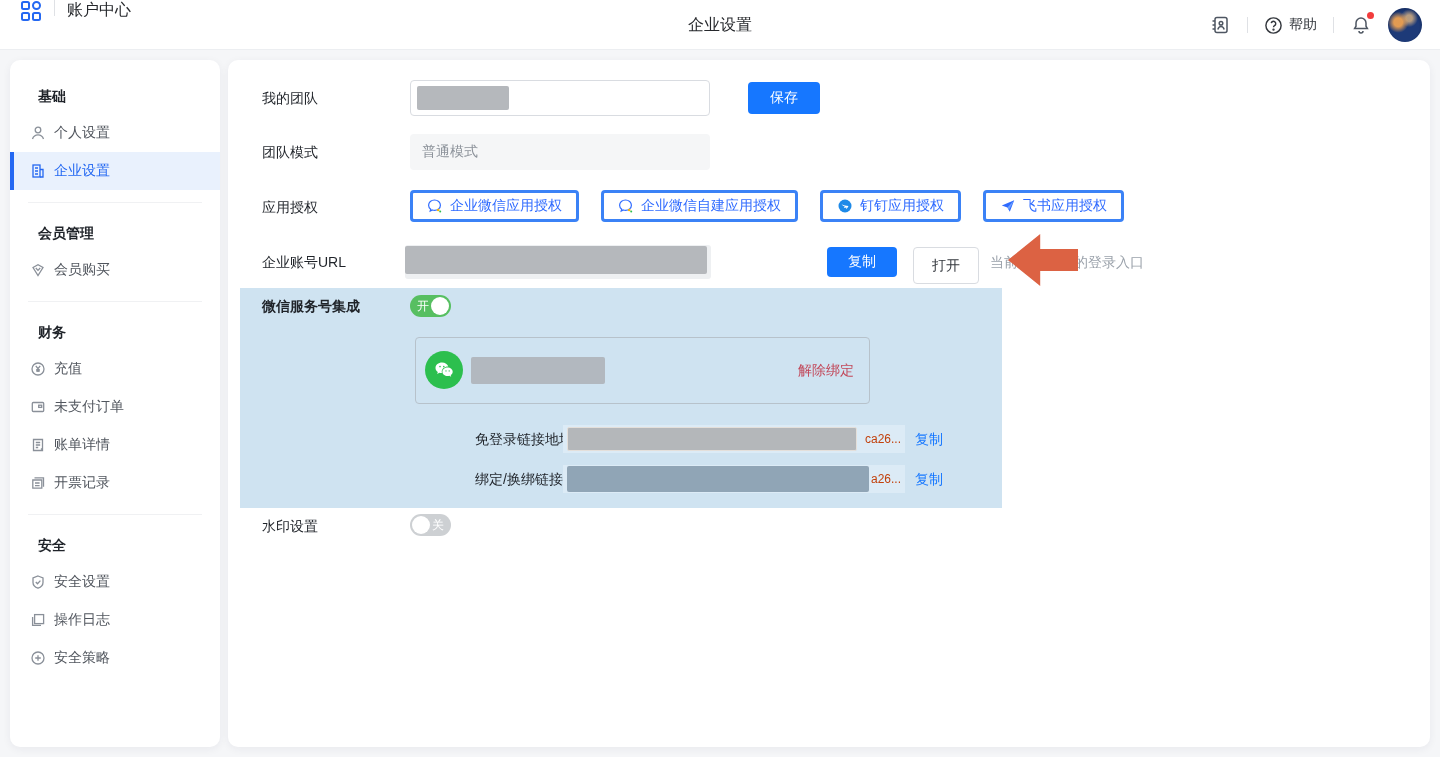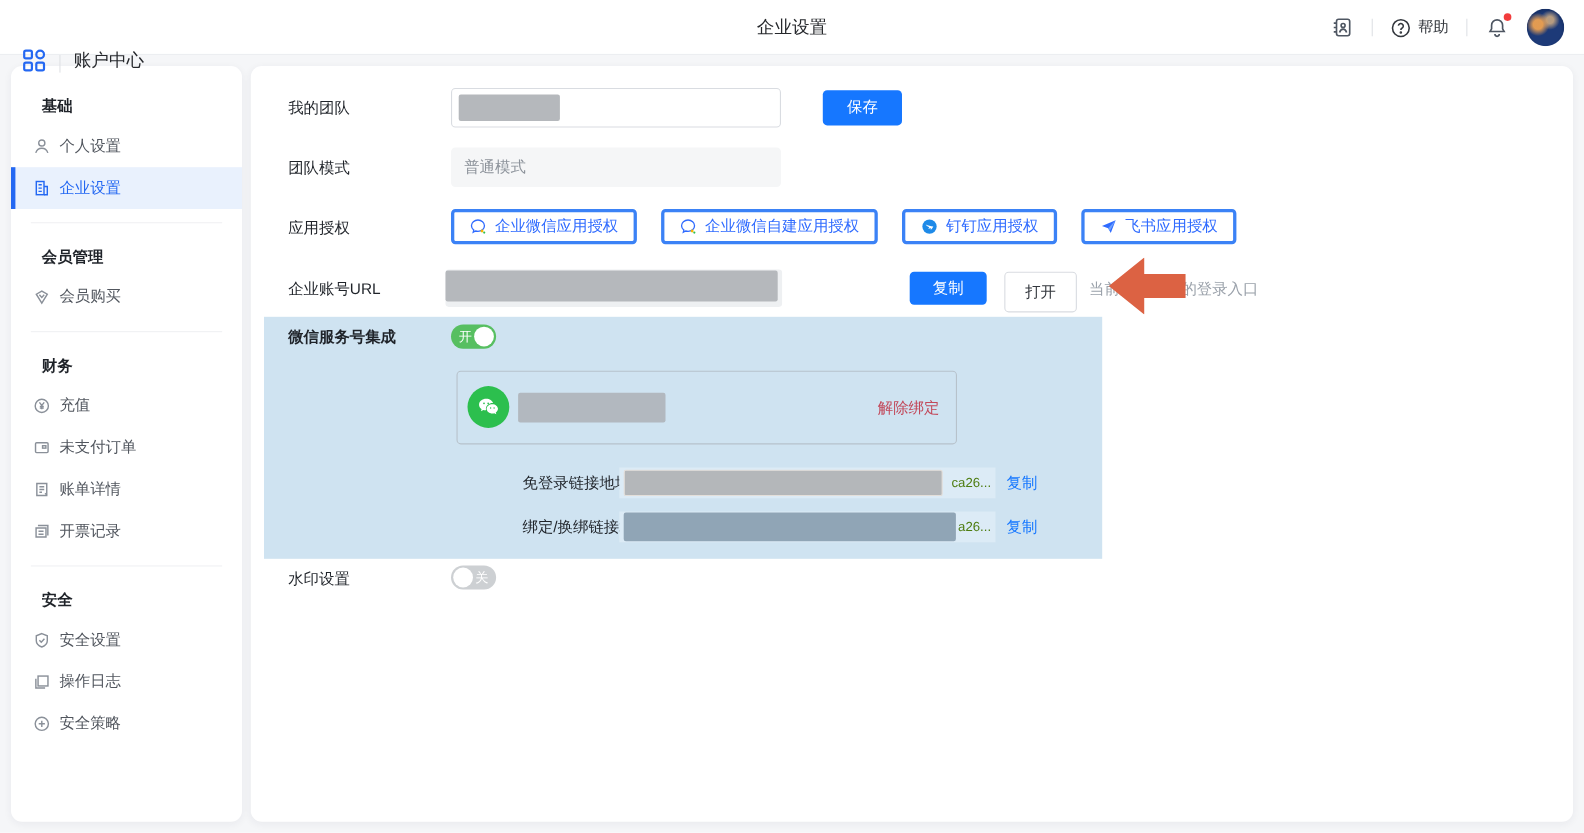--- a/index.html
+++ b/index.html
@@ -6,21 +6,21 @@
   html,body { width:1440px; height:757px; }
   body {
     font-family:"Liberation Sans","DejaVu Sans",sans-serif;
     background:#f5f6f8; color:#1f2329; overflow:hidden;
   }
   .stage { position:relative; width:1440px; height:757px; }
 
   
   .hdr { position:absolute; top:0; left:0; width:1440px; height:50px;
          background:#fff; border-bottom:1px solid #eceef1; z-index:5; }
-  .hdr-left { position:absolute; left:20px; top:16px; height:50px; display:flex; align-items:flex-end; gap:12px; }
+  .hdr-left { position:absolute; left:20px; top:0; height:50px; display:flex; align-items:flex-start; gap:12px; }
   .logo-grid { width:22px; height:22px; display:block; }
   .hdr-divider { width:1px; height:16px; background:#dfe1e5; }
   .app-name { font-size:16px; color:#26282c; }
   .hdr-title { position:absolute; left:0; right:0; top:0; height:50px;
                display:flex; align-items:center; justify-content:center;
                font-size:16px; color:#26282c; pointer-events:none; }
   .hdr-right { position:absolute; right:18px; top:0; height:50px; display:flex; align-items:center; gap:16px; }
   .hicon { width:22px; height:22px; color:#4e5662; display:flex; align-items:center; justify-content:center; cursor:pointer; }
   .help-wrap { display:flex; align-items:center; gap:6px; cursor:pointer; color:#33373d; font-size:14px; }
   .bell-wrap { position:relative; }
@@ -89,21 +89,21 @@
   .toggle-on .t-txt { left:7px; }
   .wx-card { position:absolute; left:175px; top:49px; width:455px; height:67px;
              border:1px solid #b7c2cb; border-radius:4px; }
   .wx-logo { position:absolute; left:9px; top:13px; width:38px; height:38px; border-radius:50%;
              background:#2cbf4e; display:flex; align-items:center; justify-content:center; }
   .wx-redact { position:absolute; left:55px; top:19px; width:134px; height:27px; background:#b2b8bf; }
   .unbind { position:absolute; right:15px; top:24px; font-size:14px; color:#c2485a; cursor:pointer; }
   .wx-link-label { position:absolute; font-size:14px; color:#1f2329; line-height:28px; }
   .wx-link-field { position:absolute; left:323px; width:342px; height:28px; background:#dcebf6;
                    display:flex; align-items:center; padding:0 4px 0 4px; }
-  .wx-suffix { margin-left:auto; font-size:12px; color:#4d7c0f; white-space:nowrap; }
+  .wx-suffix { margin-left:auto; font-size:12px; color:#c2410c; white-space:nowrap; }
   .wx-copy { position:absolute; left:675px; font-size:14px; color:#1677ff; cursor:pointer; line-height:28px; }
   .lr1 { top:137px; } .lr2 { top:177px; }
   .r1-redact { width:290px; height:24px; background:#b4b7ba; border:1px solid #e4dfda; }
   .r2-redact { width:302px; height:26px; background:#8fa; background:#90a5b6; }
 
   
   .arrow-annot { position:absolute; left:780px; top:174px; width:70px; height:52px;
                  background:#dc6243; filter:drop-shadow(0 0 1px #b9c2c9);
                  clip-path:polygon(0% 50%, 46% 0%, 46% 29%, 100% 29%, 100% 71%, 46% 71%, 46% 100%); }
 

